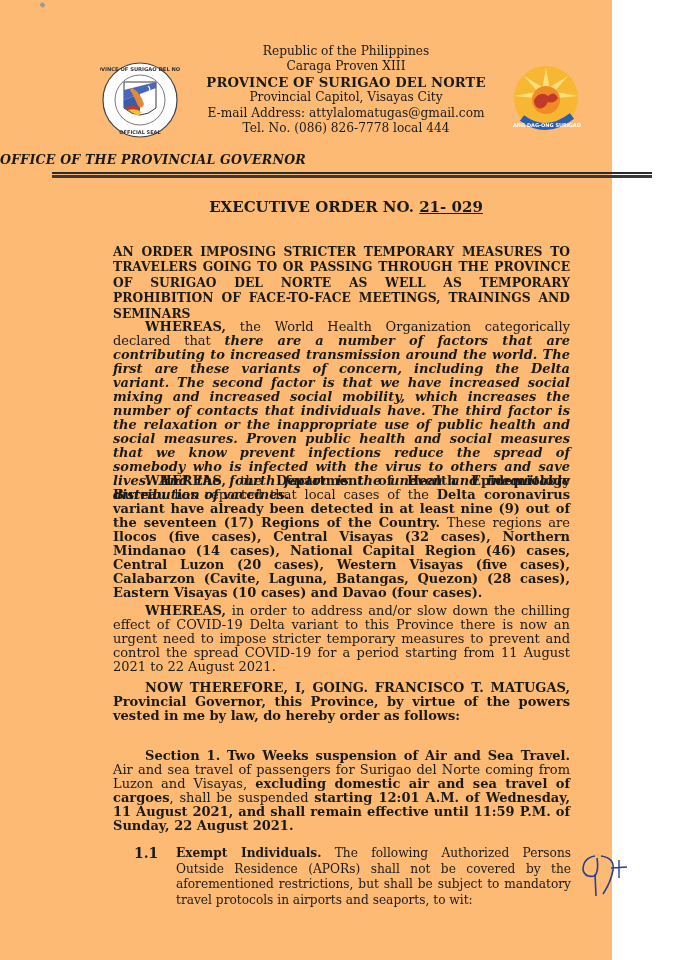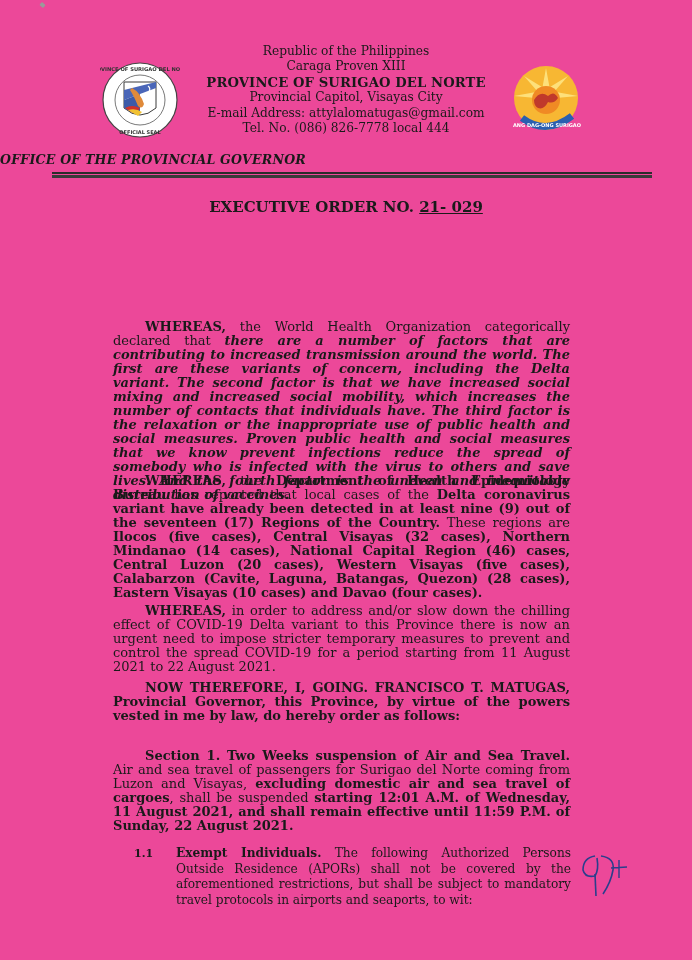--- a/index.html
+++ b/index.html
@@ -1,20 +1,20 @@
 <!DOCTYPE html>
 <html><head>
   <meta charset="utf-8">
   <style>
     html, body { margin: 0; padding: 0; background: #ffffff; }
     body {
       width: 692px; height: 960px; overflow: hidden; position: relative;
       font-family: "DejaVu Serif", serif; color: #1a1a1a;
     }
-    .page { position: absolute; left: 0; top: 0; width: 692px; height: 960px; background: #ec4899; }
+    .page { position: absolute; left: 0; top: 0; width: 612px; height: 960px; background: #fdba74; }
     .corner-mark { position: absolute; left: 40px; top: 3px; width: 5px; height: 4px; background: #9a9a9a; transform: rotate(40deg); border-radius: 1px; }
 
     .letterhead { position: absolute; left: 0; top: 44px; width: 692px; text-align: center; font-size: 12.2px; line-height: 15.4px; }
     .letterhead .province { font-weight: bold; font-size: 13.2px; letter-spacing: 0.1px; }
     .office { position: absolute; left: 0; top: 152px; width: 692px; font-weight: bold; font-size: 12.6px; letter-spacing: 0.2px; font-style: italic; }
     .rule { position: absolute; left: 52px; width: 600px; top: 172px; height: 6px; }
     .rule .l1 { position: absolute; left: 0; right: 0; top: 0; height: 2px; background: #2c2c2c; }
     .rule .l2 { position: absolute; left: 0; right: 0; top: 3px; height: 3px; background: #3a3a3a; }
 
     .seal-left { position: absolute; left: 100px; top: 60px; width: 80px; height: 80px; }
@@ -30,21 +30,21 @@
     .para b { font-weight: bold; }
     .para i { font-style: italic; font-weight: bold; }
 
     .p1 { top: 320px; }
     .p2 { top: 474px; }
     .p3 { top: 604px; }
     .p4 { top: 681px; font-weight: bold; }
     .p5 { top: 749px; }
 
     .sub { position: absolute; left: 134px; top: 846px; width: 436px; font-size: 12.2px; line-height: 15.6px; }
-    .sub .num { position: absolute; left: 0; top: 0; font-weight: bold; font-size: 11px; }
+    .sub .num { position: absolute; left: 0; top: 0; font-weight: bold; font-size: 14px; }
     .sub .body { position: absolute; left: 42px; width: 395px; text-align: justify; }
     .sub .body b { font-weight: bold; }
 
     .handwriting { position: absolute; left: 575px; top: 850px; width: 60px; height: 50px; }
   </style>
 </head>
 <body>
 
 <div class="page">
   <div class="corner-mark"></div>
@@ -90,20 +90,21 @@
   <div class="office">OFFICE OF THE PROVINCIAL GOVERNOR</div>
   <div class="rule">
     <div class="l1"></div>
     <div class="l2"></div>
   </div>
 
   <div class="eo-title">
     <div><span>EXECUTIVE ORDER NO.</span> <u>21- 029</u></div>
   </div>
 
+  <div class="order-title">AN ORDER IMPOSING STRICTER TEMPORARY MEASURES TO TRAVELERS GOING TO OR PASSING THROUGH THE PROVINCE OF SURIGAO DEL NORTE AS WELL AS TEMPORARY PROHIBITION OF FACE-TO-FACE MEETINGS, TRAININGS AND SEMINARS</div>
 
   <div class="para p1"><span class="indent"></span><b>WHEREAS,</b><span> the World Health Organization categorically declared that </span><i>there are a number of factors that are contributing to increased transmission around the world. The first are these variants of concern, including the Delta variant. The second factor is that we have increased social mixing and increased social mobility, which increases the number of contacts that individuals have. The third factor is the relaxation or the inappropriate use of public health and social measures. Proven public health and social measures that we know prevent infections reduce the spread of somebody who is infected with the virus to others and save lives. And the fourth factor is the uneven and inequitable distribution of vaccines.</i></div>
 
   <div class="para p2"><span class="indent"></span><b>WHEREAS,</b><span> the </span><b>Department of Health Epidemiology Bureau</b><span> has reported that local cases of the </span><b>Delta coronavirus variant have already been detected in at least nine (9) out of the seventeen (17) Regions of the Country.</b><span> These regions are </span><b>Ilocos (five cases), Central Visayas (32 cases), Northern Mindanao (14 cases), National Capital Region (46) cases, Central Luzon (20 cases), Western Visayas (five cases), Calabarzon (Cavite, Laguna, Batangas, Quezon) (28 cases), Eastern Visayas (10 cases) and Davao (four cases).</b></div>
 
   <div class="para p3"><span class="indent"></span><b>WHEREAS,</b><span> in order to address and/or slow down the chilling effect of COVID-19 Delta variant to this Province there is now an urgent need to impose stricter temporary measures to prevent and control the spread COVID-19 for a period starting from 11 August 2021 to 22 August 2021.</span></div>
 
   <div class="para p4"><span class="indent"></span><span>NOW THEREFORE, I, GOING. FRANCISCO T. MATUGAS, Provincial Governor, this Province, by virtue of the powers vested in me by law, do hereby order as follows:</span></div>
 
   <div class="para p5"><span class="indent"></span><b>Section 1. Two Weeks suspension of Air and Sea Travel.</b><span> Air and sea travel of passengers for Surigao del Norte coming from Luzon and Visayas, </span><b>excluding domestic air and sea travel of cargoes</b><span>, shall be suspended </span><b>starting 12:01 A.M. of Wednesday, 11 August 2021, and shall remain effective until 11:59 P.M. of Sunday, 22 August 2021.</b></div>

